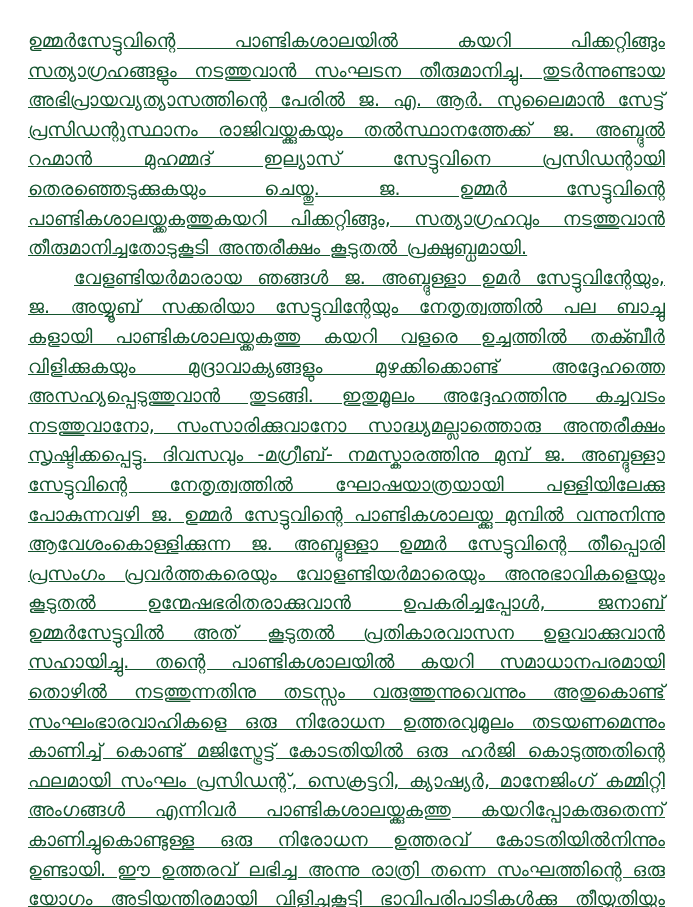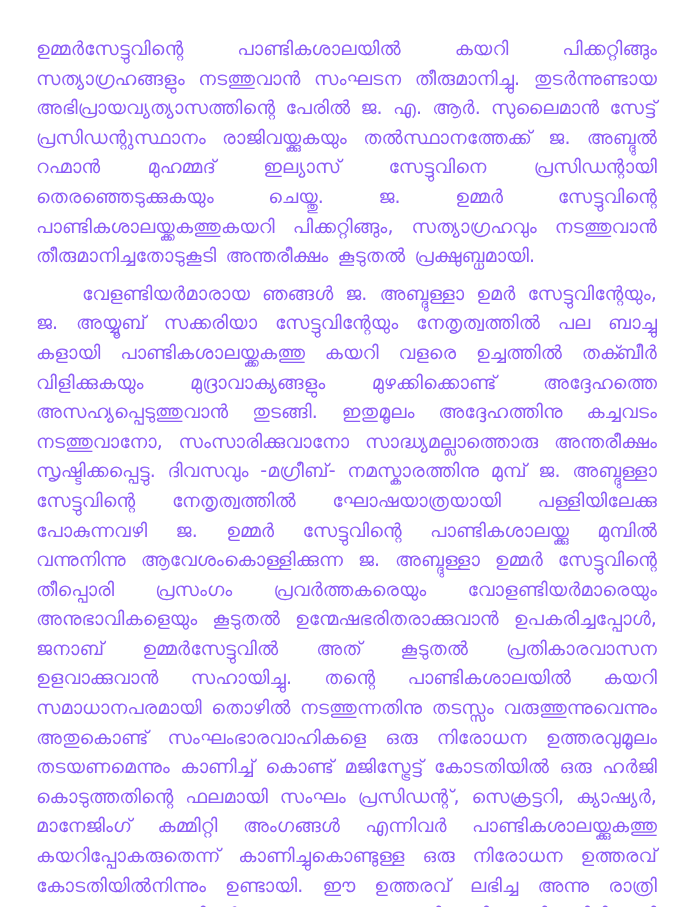--- a/index.html
+++ b/index.html
@@ -15,27 +15,28 @@
   }
   .page {
     box-sizing: border-box;
     width: 693px;
     height: 907px;
     background: #ffffff;
     padding: 26px 28px 20px 28px;
     color: #141414;
   }
   .page p {
-    margin: 8px;
+    margin: 0;
     font-size: 19px;
     line-height: 29.6px;
     text-align: justify;
     word-spacing: 3px;
     letter-spacing: 0.1px;
-    color: #8b5cf6;
+    color: #14532d;
+    text-decoration: underline;
     -webkit-font-smoothing: antialiased;
   }
   .page p.indented {
     text-indent: 46px;
   }
 </style>
 </head>
 <body>
 
 <div class="page">

